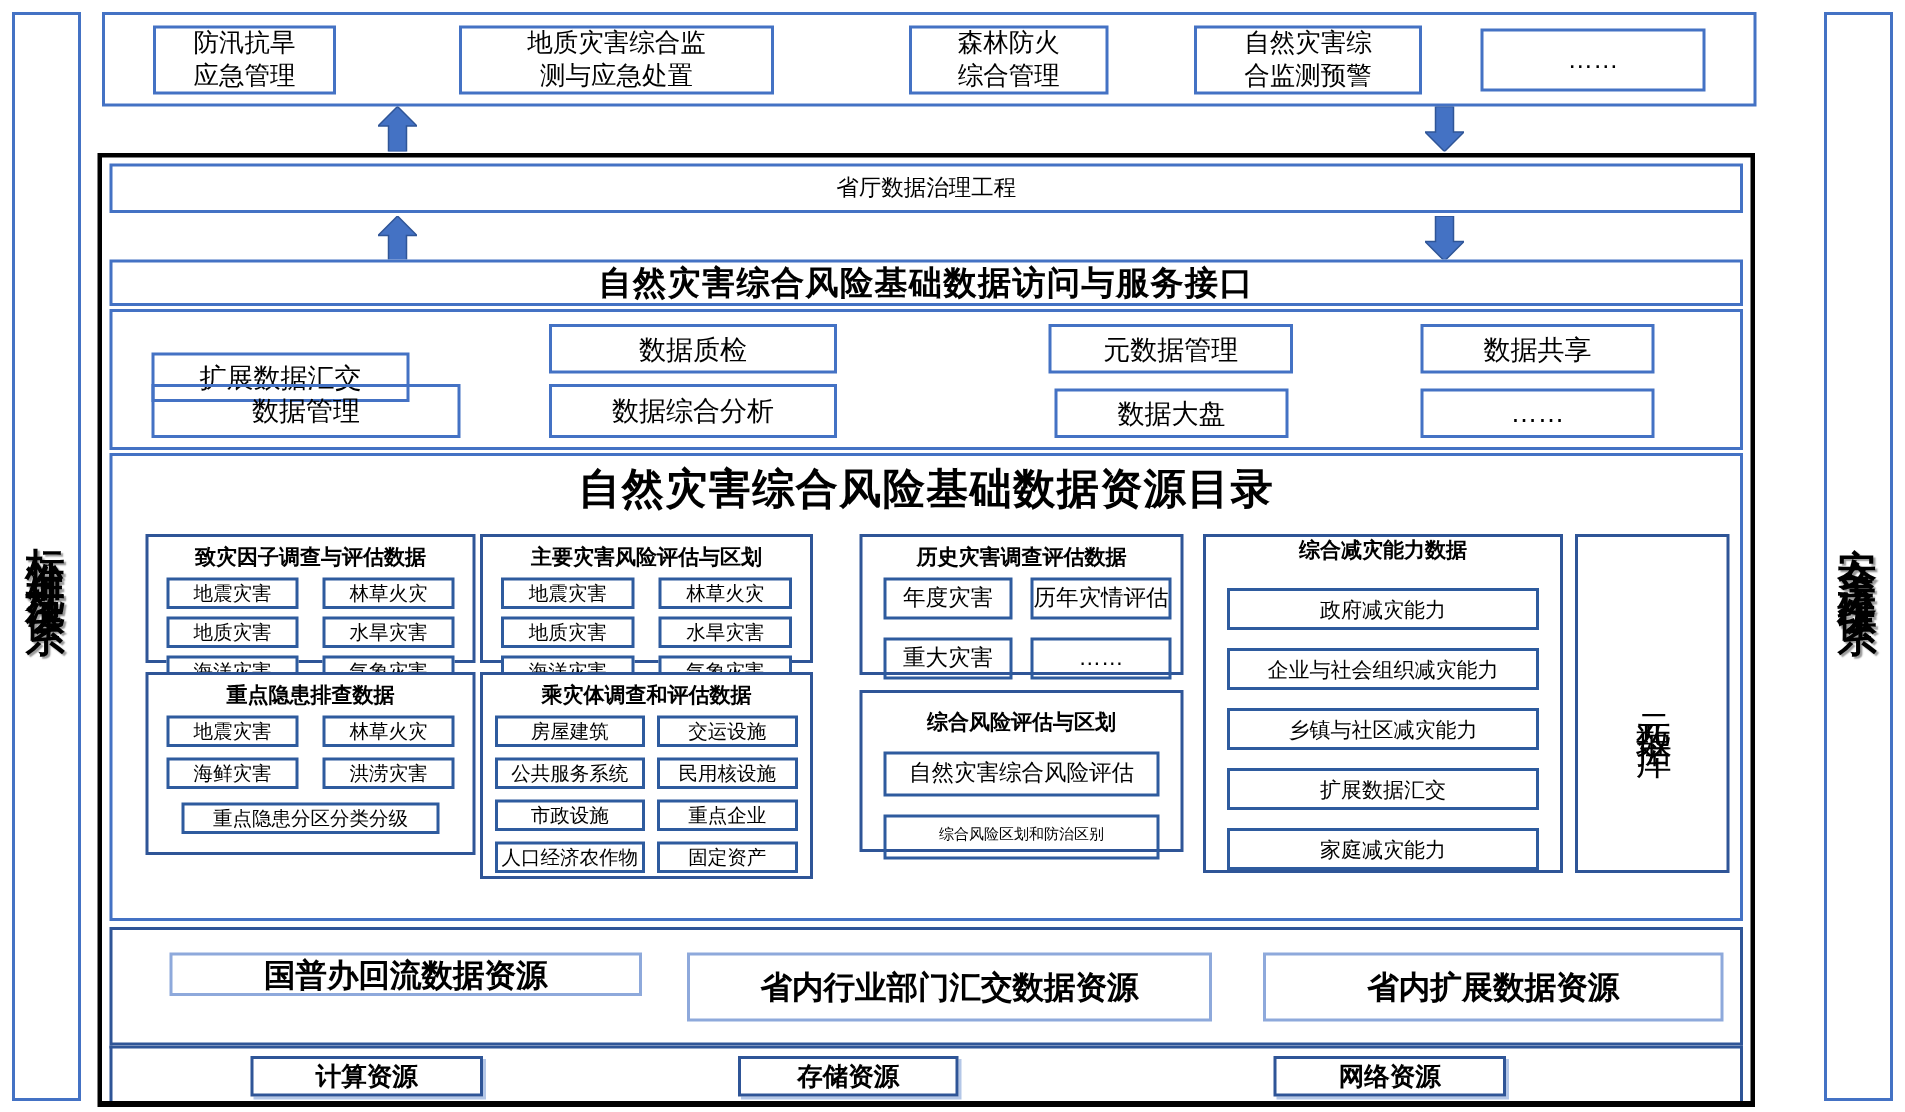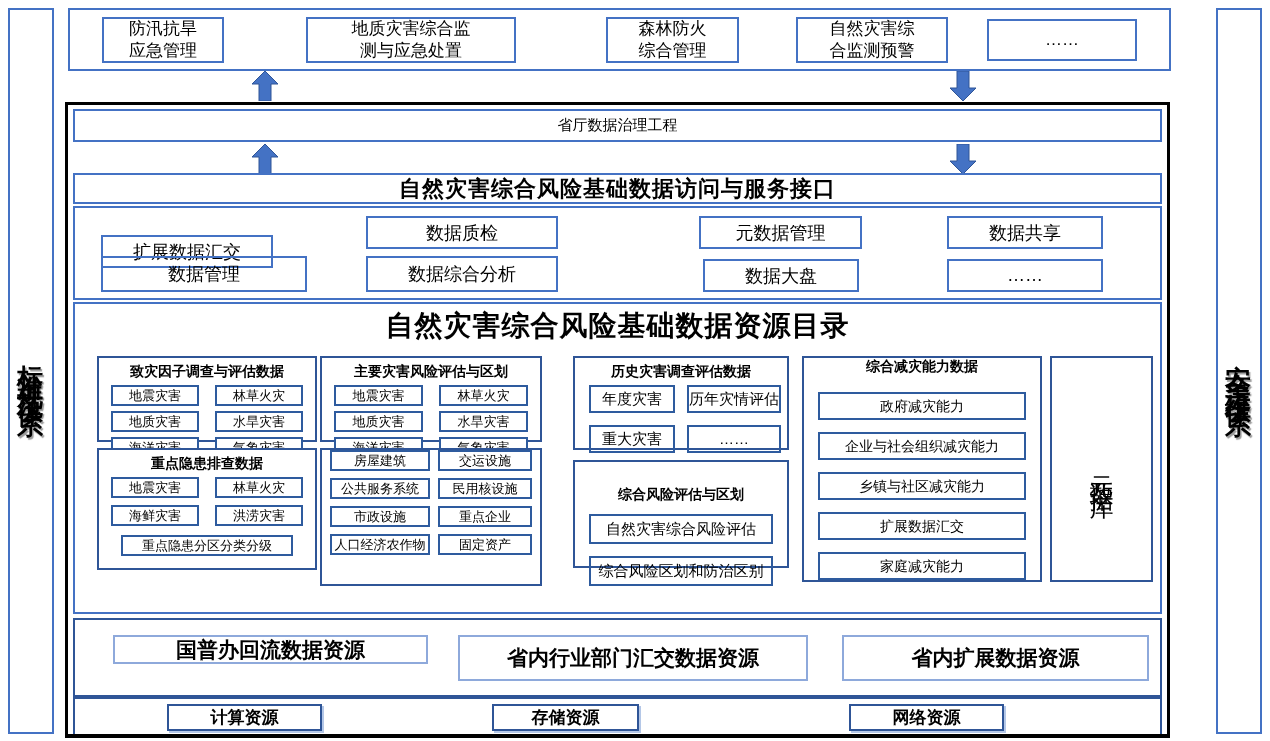--- a/index.html
+++ b/index.html
@@ -126,20 +126,21 @@
           <div class="gitem">地震灾害</div>
           <div class="gitem">林草火灾</div>
           <div class="gitem">地质灾害</div>
           <div class="gitem">水旱灾害</div>
           <div class="gitem">海洋灾害</div>
           <div class="gitem">气象灾害</div>
         </div>
       </div>
 
       <div class="abs group" style="left:245px;top:144px;width:222px;height:138px;">
+        <div class="gtitle">乘灾体调查和评估数据</div>
         <div class="exp-grid">
           <div class="gitem">房屋建筑</div>
           <div class="gitem">交运设施</div>
           <div class="gitem">公共服务系统</div>
           <div class="gitem">民用核设施</div>
           <div class="gitem">市政设施</div>
           <div class="gitem">重点企业</div>
           <div class="gitem">人口经济农作物</div>
           <div class="gitem">固定资产</div>
         </div>
@@ -149,24 +150,24 @@
         <div class="gtitle">历史灾害调查评估数据</div>
         <div class="hist-grid">
           <div class="hist-item">年度灾害</div>
           <div class="hist-item">历年灾情评估</div>
           <div class="hist-item">重大灾害</div>
           <div class="hist-item">……</div>
         </div>
       </div>
 
       <div class="abs group" style="left:498px;top:156px;width:216px;height:108px;">
-        <div class="gtitle" style="margin-top:24px;margin-bottom:10px;">综合风险评估与区划</div>
+        <div class="gtitle" style="margin-top:11px;margin-bottom:10px;">综合风险评估与区划</div>
         <div class="colstack">
           <div class="col-item" style="font-size:15px;line-height:22px;">自然灾害综合风险评估</div>
-          <div class="col-item" style="font-size:15px;line-height:22px;">综合风险区划和防治区别</div>
+          <div class="col-item" style="font-size:10px;line-height:22px;font-family:Liberation Mono, monospace;">综合风险区划和防治区别</div>
         </div>
       </div>
 
       <div class="abs group" style="left:727px;top:52px;width:240px;height:226px;">
         <div class="gtitle" style="margin-top:0;margin-bottom:16px;">综合减灾能力数据</div>
         <div class="colstack">
           <div class="col-item">政府减灾能力</div>
           <div class="col-item">企业与社会组织减灾能力</div>
           <div class="col-item">乡镇与社区减灾能力</div>
           <div class="col-item">扩展数据汇交</div>

